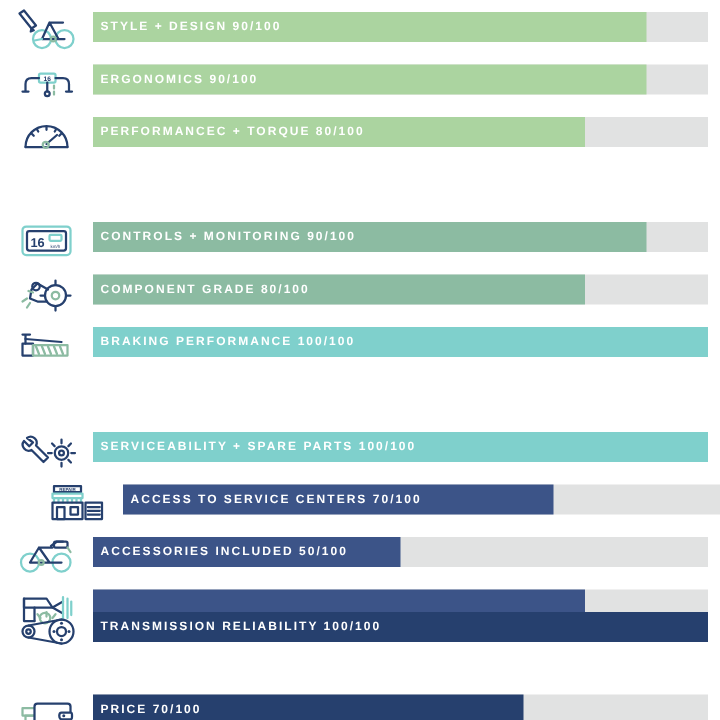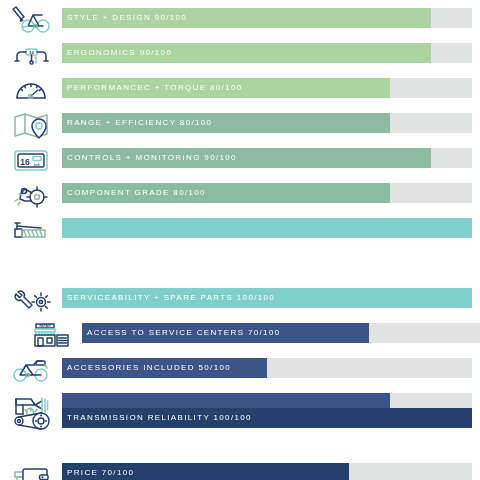--- a/index.html
+++ b/index.html
@@ -47,21 +47,21 @@
     left: 0; top: 0; bottom: 0;
   }
   .bar-label {
     position: absolute;
     left: 5px;
     top: 0;
     height: 37px;
     line-height: 20px;
     color: #ffffff;
     font-size: 8px;
-    font-weight: normal;
+    font-weight: bold;
     letter-spacing: 1.35px;
     white-space: nowrap;
     text-transform: uppercase;
     z-index: 2;
   }
 </style>
 </head>
 <body>
 
 <div id="chart">
@@ -110,35 +110,20 @@
           <path d="M20 21 L27 15" stroke="#26406e"></path>
           <circle cx="19.5" cy="21.5" r="2" stroke="#8cbba2"></circle>
         </svg>
       </div>
       <div class="bar-cell">
         <div class="track" style="background: rgb(225, 226, 226);"></div>
         <div class="fill" style="width: 328px; background: rgb(171, 212, 160);"></div>
         <div class="bar-label" style="color: rgb(255, 255, 255);">PERFORMANCEC + TORQUE 80/100</div>
       </div>
     </div>
-    <div class="row" style="top: 105px;">
-      <div class="icon-cell">
-        <svg width="40" height="30" viewBox="0 0 40 30" fill="none" stroke-width="1.5" stroke-linecap="round" stroke-linejoin="round">
-          <path d="M4 7 L14 4 L26 8 L36 5 L36 24 L26 27 L14 23 L4 26 Z" stroke="#8cbba2"></path>
-          <path d="M14 4 L14 23 M26 8 L26 27" stroke="#8cbba2"></path>
-          <path d="M28 9 A7 7 0 0 1 35 16 C35 21 28 28 28 28 C28 28 21 21 21 16 A7 7 0 0 1 28 9 Z" fill="#ffffff" stroke="#26406e"></path>
-          <circle cx="28" cy="16" r="3" stroke="#7fd0cc"></circle>
-        </svg>
-      </div>
-      <div class="bar-cell">
-        <div class="track" style="background: rgb(225, 226, 226);"></div>
-        <div class="fill" style="width: 328px; background: rgb(140, 187, 162);"></div>
-        <div class="bar-label" style="color: rgb(255, 255, 255);">RANGE + EFFICIENCY 80/100</div>
-      </div>
-    </div>
     <div class="row" style="top: 140px;">
       <div class="icon-cell">
         <svg width="40" height="30" viewBox="0 0 40 30" fill="none" stroke-width="1.5" stroke-linecap="round" stroke-linejoin="round">
           <rect x="4" y="6" width="32" height="19" rx="2.5" stroke="#7fd0cc"></rect>
           <rect x="7" y="9" width="26" height="13" rx="1.5" stroke="#26406e"></rect>
           <text x="14" y="19.5" font-size="8.5" font-weight="bold" fill="#26406e" stroke="none" text-anchor="middle" font-family="Liberation Sans, sans-serif">16</text>
           <rect x="22" y="11.5" width="8" height="4" rx="0.8" stroke="#7fd0cc"></rect>
           <text x="26" y="20.5" font-size="3" fill="#26406e" stroke="none" text-anchor="middle" font-family="Liberation Sans, sans-serif">km/h</text>
         </svg>
       </div>
@@ -171,20 +156,21 @@
           <path d="M6 8 L6 14 M4 8 L9 8" stroke="#26406e"></path>
           <path d="M6 11 L30 13" stroke="#26406e"></path>
           <path d="M4 14 L11 14 L11 22 L4 22 Z" stroke="#26406e"></path>
           <rect x="11" y="15" width="23" height="7" stroke="#8cbba2"></rect>
           <path d="M13 16 L15 21 M17 16 L19 21 M21 16 L23 21 M25 16 L27 21 M29 16 L31 21" stroke="#8cbba2"></path>
         </svg>
       </div>
       <div class="bar-cell">
         <div class="track" style="background: rgb(225, 226, 226);"></div>
         <div class="fill" style="width: 410px; background: rgb(127, 208, 204);"></div>
+        <div class="bar-label" style="color: rgb(255, 255, 255);">BRAKING PERFORMANCE 100/100</div>
       </div>
     </div>
     <div class="row" style="top: 280px;">
       <div class="icon-cell">
         <svg width="40" height="30" viewBox="0 0 40 30" fill="none" stroke-width="1.5" stroke-linecap="round" stroke-linejoin="round">
           <path d="M7 7 A4 4 0 0 1 13 12 L21 20 L18 23 L10 15 A4 4 0 0 1 5 9 L8.5 12.5 L11 10 Z" stroke="#26406e"></path>
           <circle cx="30" cy="17" r="4.5" stroke="#26406e"></circle>
           <circle cx="30" cy="17" r="1.6" stroke="#26406e"></circle>
           <path d="M30 10.5 L30 8 M30 26 L30 23.5 M36.5 17 L39 17 M23.5 17 L21 17 M34.6 12.4 L36.3 10.7 M34.6 21.6 L36.3 23.3 M25.4 12.4 L23.7 10.7" stroke="#26406e"></path>
         </svg>

